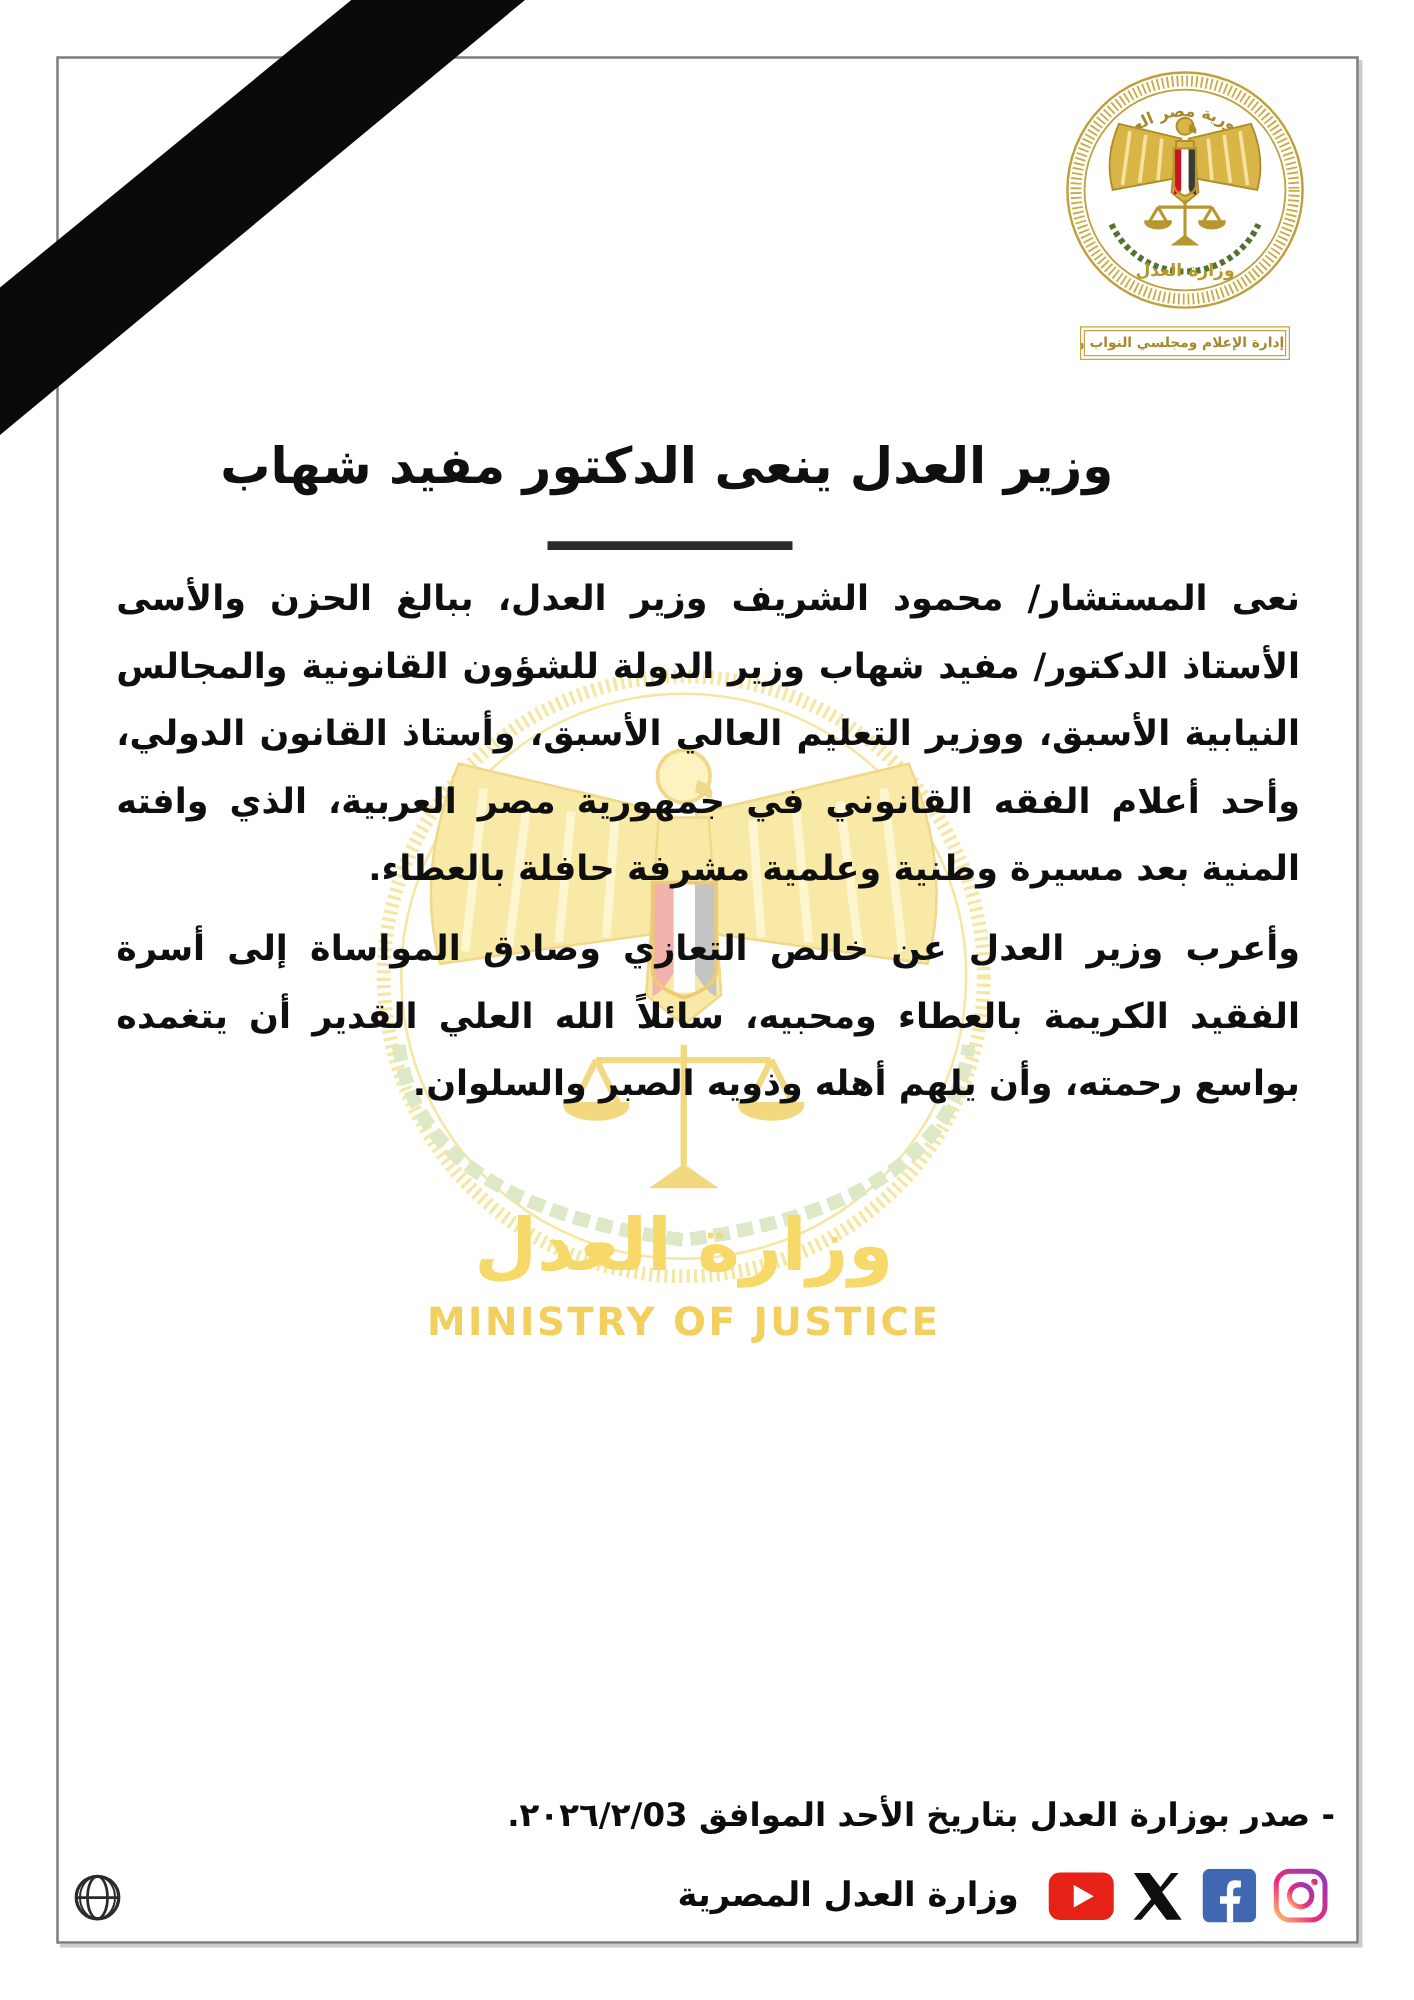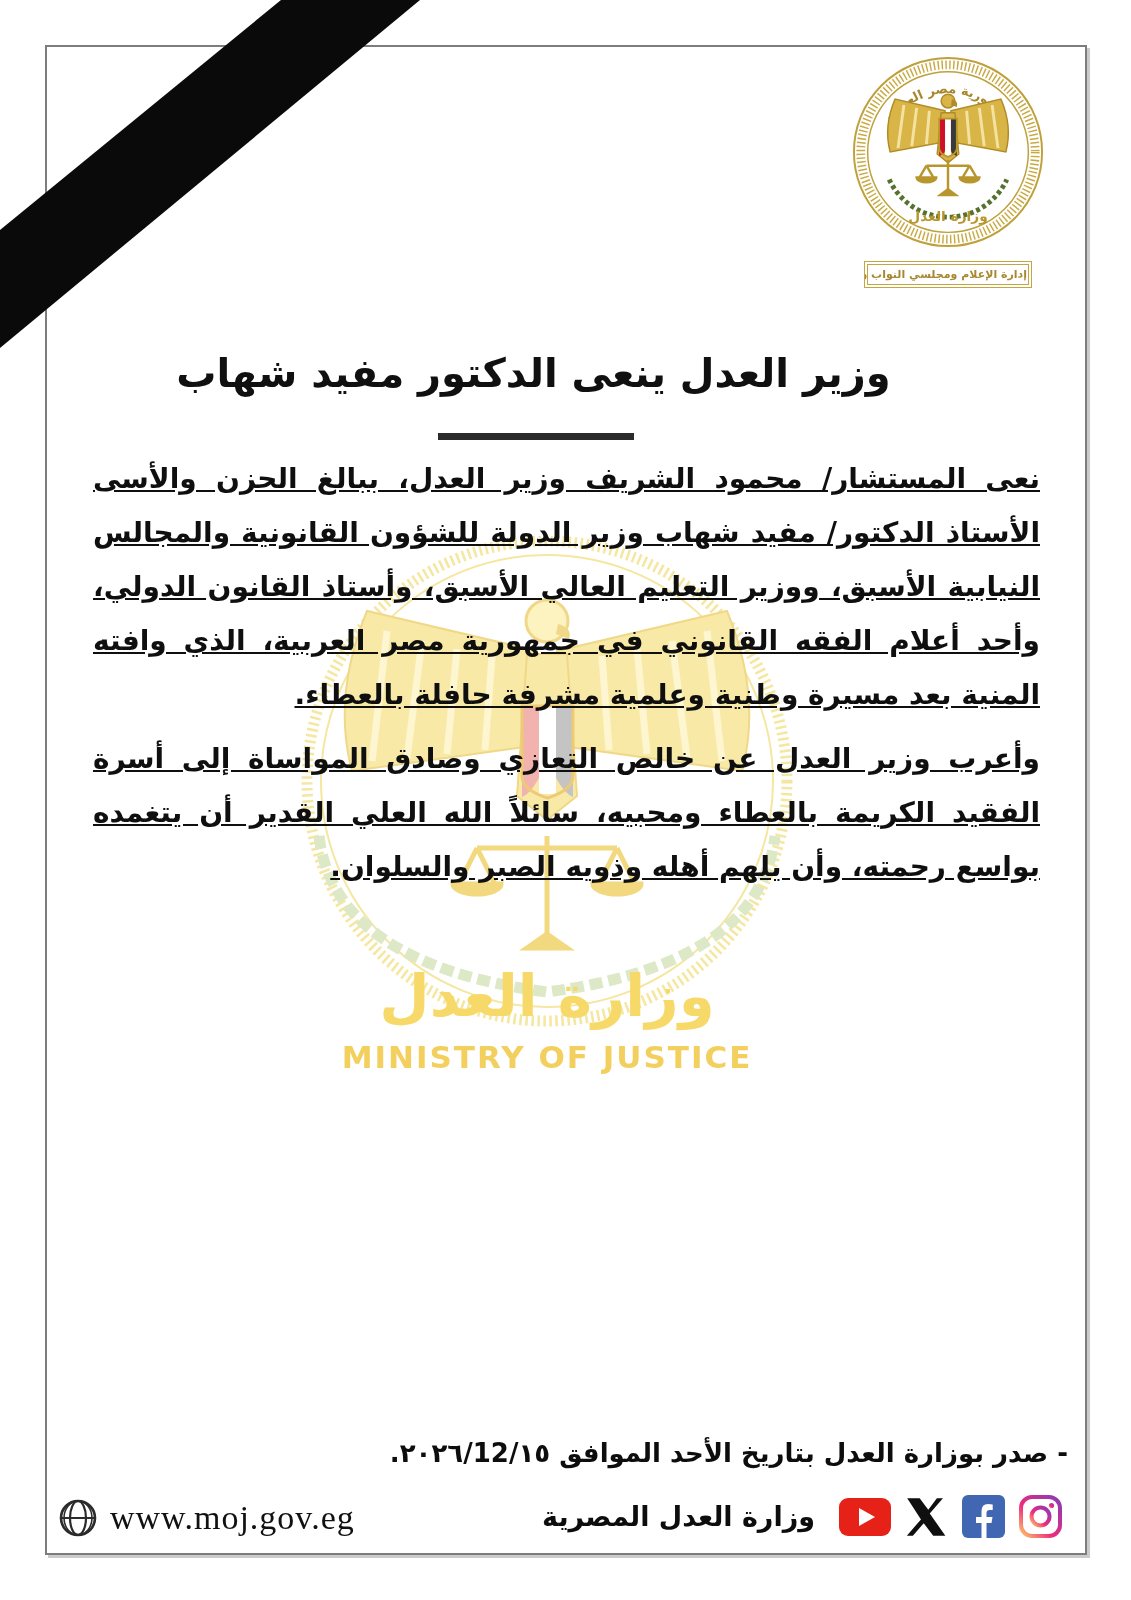--- a/index.html
+++ b/index.html
@@ -56,21 +56,21 @@
     position: absolute; top: 433px; left: 438px;
     width: 196px; height: 7px; background: #2b2b2b; z-index: 2;
   }
   
   .doc-body {
     position: absolute; left: 93px; right: 91px; top: 452px;
     direction: rtl; text-align: justify;
     font-size: 28px; line-height: 54px; font-weight: bold;
     color: #0f0f0f; z-index: 2;
   }
-  .doc-body p { margin-bottom: 10px; text-decoration: underline; }
+  .doc-body p { margin-bottom: 10px; }
   
   .date-line {
     position: absolute; right: 63px; top: 1438px;
     direction: rtl; font-size: 26px; font-weight: bold;
     color: #0d0d0d; z-index: 2;
   }
   
   .footer-left {
     position: absolute; left: 56px; top: 1496px;
     display: flex; align-items: center; gap: 10px; z-index: 2;
@@ -187,30 +187,29 @@
 </svg>
 
 <h1 class="page-title">وزير العدل ينعى الدكتور مفيد شهاب</h1>
 <div class="title-rule"></div>
 
 <div class="doc-body">
   <p>نعى المستشار/ محمود الشريف وزير العدل، ببالغ الحزن والأسى الأستاذ الدكتور/ مفيد شهاب وزير الدولة للشؤون القانونية والمجالس النيابية الأسبق، ووزير التعليم العالي الأسبق، وأستاذ القانون الدولي، وأحد أعلام الفقه القانوني في جمهورية مصر العربية، الذي وافته المنية بعد مسيرة وطنية وعلمية مشرفة حافلة بالعطاء.</p>
   <p>وأعرب وزير العدل عن خالص التعازي وصادق المواساة إلى أسرة الفقيد الكريمة بالعطاء ومحبيه، سائلاً الله العلي القدير أن يتغمده بواسع رحمته، وأن يلهم أهله وذويه الصبر والسلوان.</p>
 </div>
 
-<div class="date-line">- صدر بوزارة العدل بتاريخ الأحد الموافق ٢٠٢٦/12/١٥.</div>
+<div class="date-line">- صدر بوزارة العدل بتاريخ الأحد الموافق ٢٠٢٦/٢/03.</div>
 
 <div class="footer-left">
   <svg width="44" height="44" viewBox="0 0 44 44">
     <circle cx="22" cy="22" r="17" fill="none" stroke="#2b2b2b" stroke-width="2.6"></circle>
     <ellipse cx="22" cy="22" rx="8" ry="17" fill="none" stroke="#2b2b2b" stroke-width="2.2"></ellipse>
     <ellipse cx="22" cy="22" rx="14" ry="17" fill="none" stroke="#2b2b2b" stroke-width="1.6"></ellipse>
     <line x1="5" y1="22" x2="39" y2="22" stroke="#2b2b2b" stroke-width="2.2"></line>
   </svg>
-  <span class="site-url">www.moj.gov.eg</span>
 </div>
 
 <div class="footer-right">
   <span class="account-name">وزارة العدل المصرية</span>
 
   <svg class="soc" width="54" height="40" viewBox="0 0 54 40">
     <rect x="1" y="1" width="52" height="38" rx="9" fill="#e62117"></rect>
     <polygon points="21,11 37,20 21,29" fill="#ffffff"></polygon>
   </svg>
 

